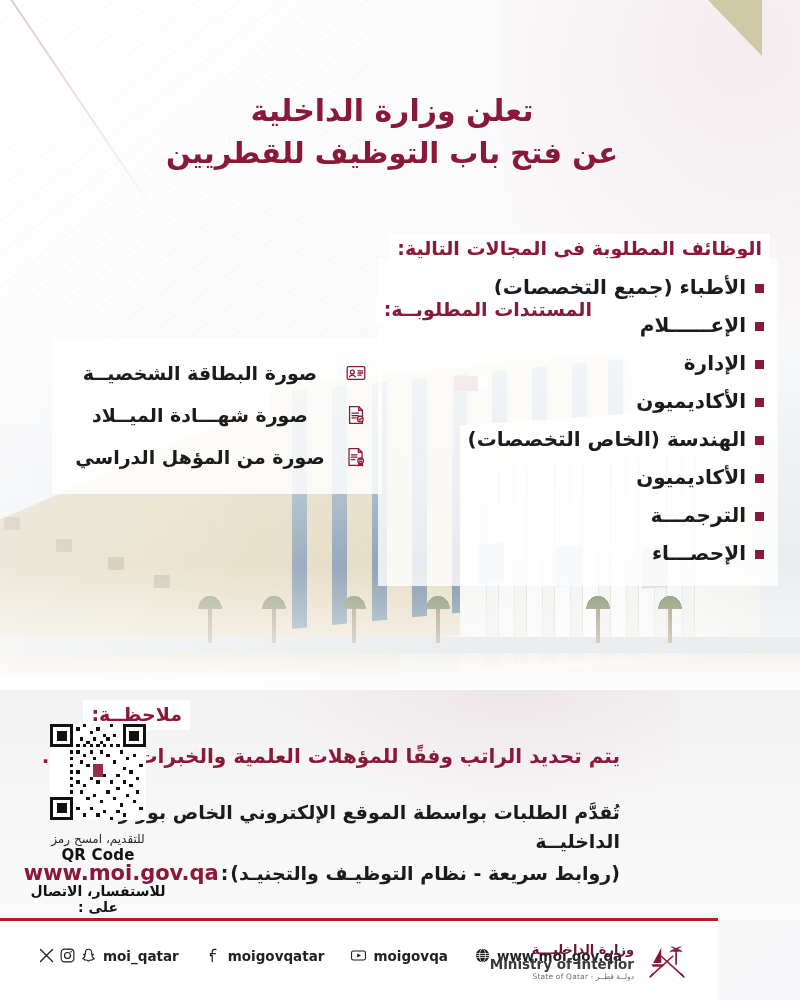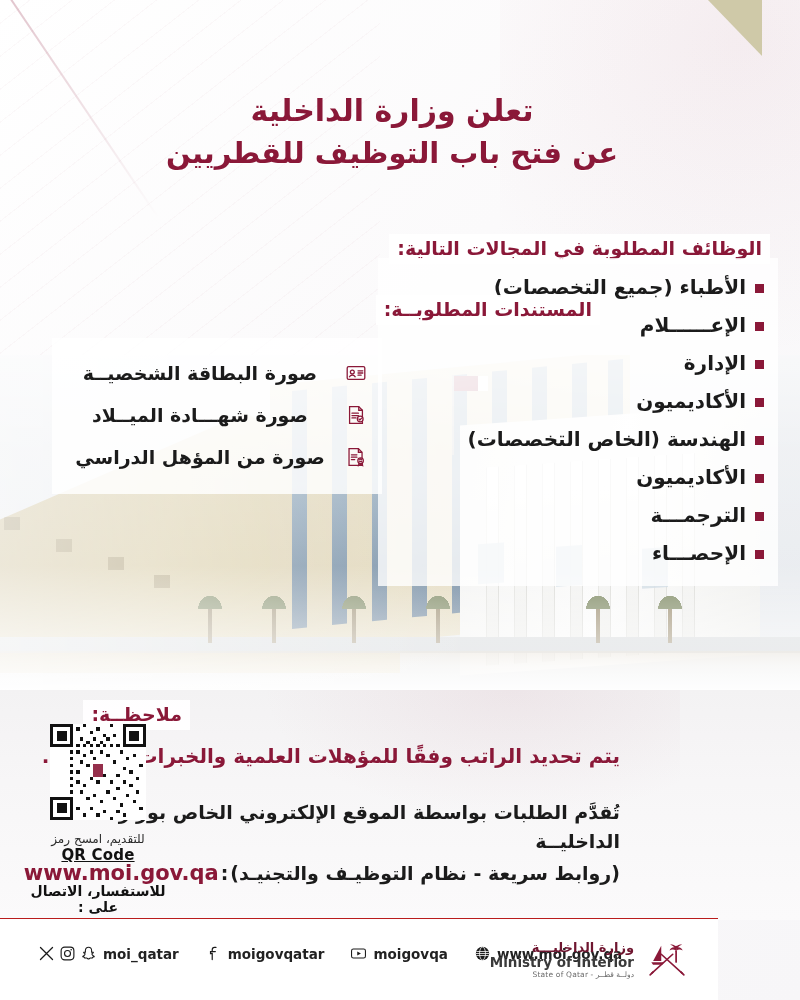--- a/index.html
+++ b/index.html
@@ -376,21 +376,20 @@
     font-size: 12px;
     color: #2a2a2a;
     direction: rtl;
   }
   .qr-cap2 {
     font-size: 15px;
     font-weight: 700;
     color: #111;
     letter-spacing: .2px;
     direction: ltr;
-    text-decoration: underline;
   }
   .qr-cap3 {
     margin-top: 19px;
     font-size: 14px;
     color: #111;
     direction: rtl;
     font-weight: 600;
   }
   .qr-phone {
     margin-top: 2px;
@@ -407,21 +406,21 @@
     width: 17px; height: 17px;
     display: inline-block;
   }
 
   
   .footer {
     position: absolute;
     left: 0; bottom: 0;
     width: 718px; height: 82px;
     background: #ffffff;
-    border-top: 1px solid #b91c1c;
+    border-top: 3px solid #b91c1c;
   }
   .social {
     position: absolute;
     left: 38px; top: 26px;
     display: flex;
     align-items: center;
     direction: ltr;
     gap: 26px;
   }
   .social-group {

